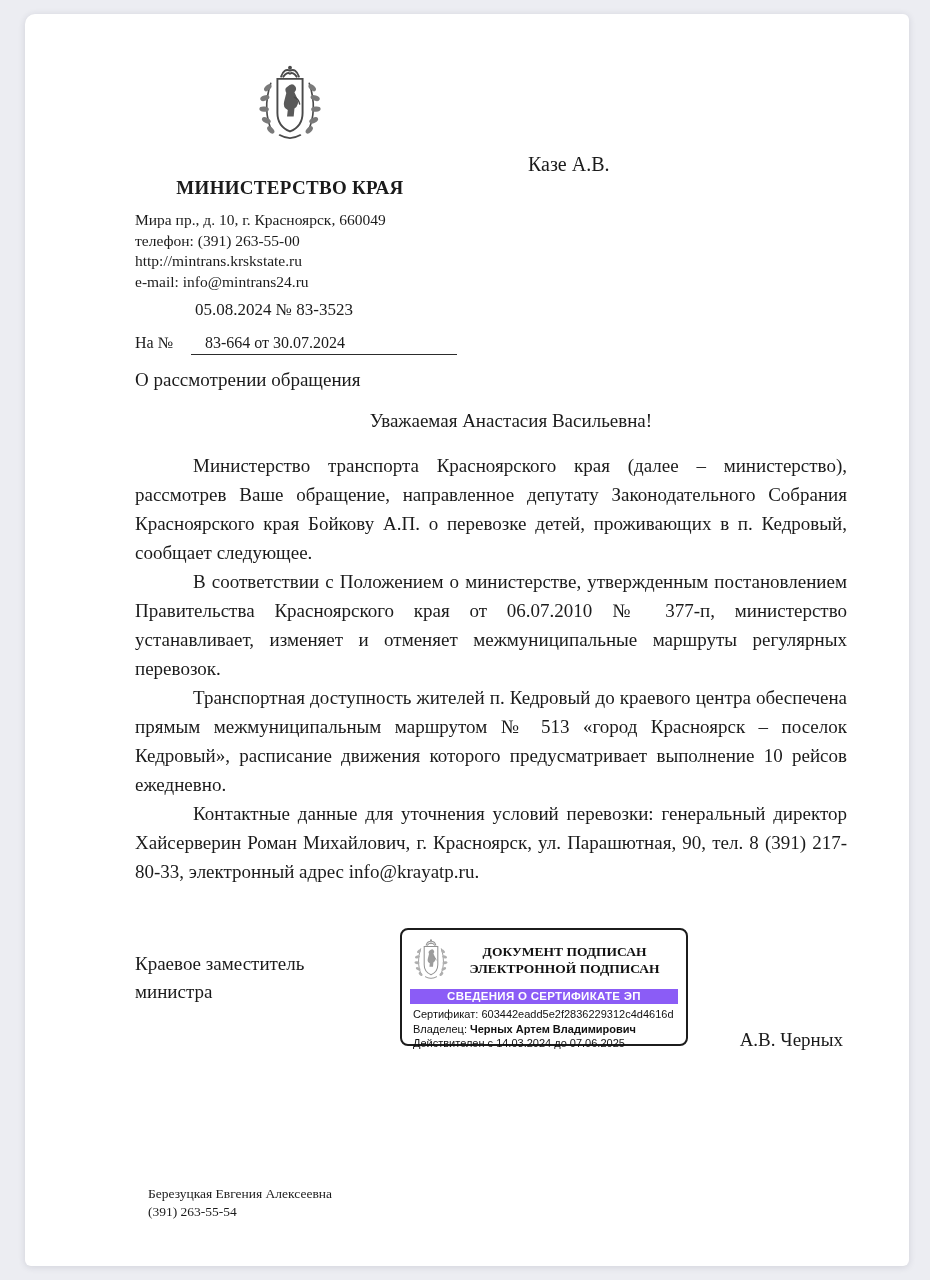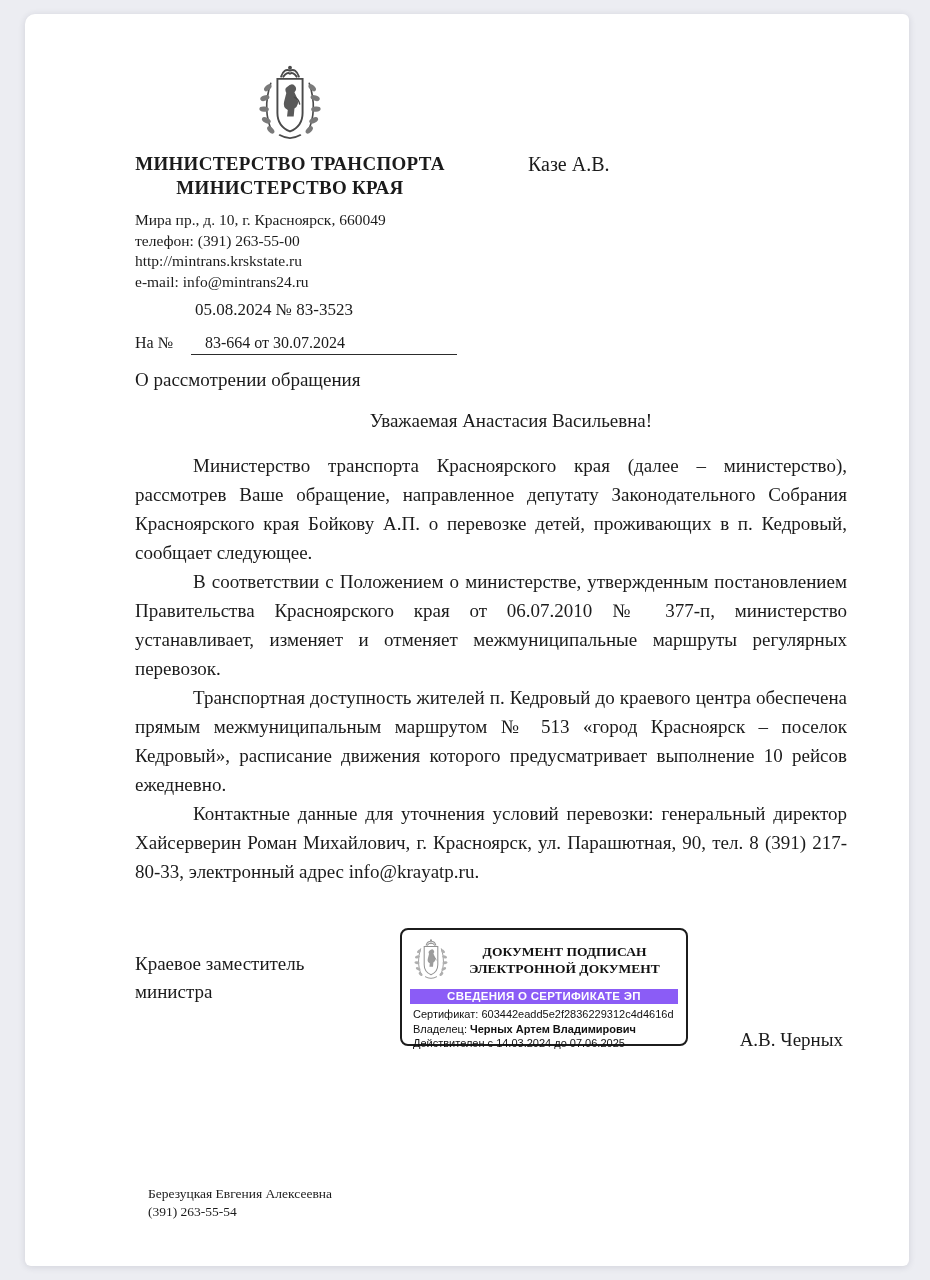--- a/index.html
+++ b/index.html
@@ -105,21 +105,21 @@
   </defs>
 </svg>
 
 <div class="page">
 
   <svg class="coat" viewBox="0 0 100 108">
     <use href="#coat"></use>
   </svg>
 
   <div class="ministry">
-    <span>МИНИСТЕРСТВО ТРАНСПОРТА</span><br>
+    <br>
     <span>МИНИСТЕРСТВО КРАЯ</span>
   </div>
 
   <div class="addressee">Казе А.В.</div>
 
   <div class="addr">
     <div>Мира пр., д. 10, г. Красноярск, 660049</div>
     <div>телефон: (391) 263-55-00</div>
     <div>http://mintrans.krskstate.ru</div>
     <div>e-mail: info@mintrans24.ru</div>
@@ -147,21 +147,21 @@
   </div>
   <div class="sig-name">А.В. Черных</div>
 
   <div class="stamp">
     <div class="stamp-top">
       <svg class="stamp-coat" viewBox="0 0 100 108">
         <use href="#coat" style="opacity:.8"></use>
       </svg>
       <div class="stamp-title">
         <span>ДОКУМЕНТ ПОДПИСАН</span><br>
-        <span>ЭЛЕКТРОННОЙ ДОКУМЕНТ</span>
+        <span>ЭЛЕКТРОННОЙ ПОДПИСАН</span>
       </div>
     </div>
     <div class="stamp-bar">СВЕДЕНИЯ О СЕРТИФИКАТЕ ЭП</div>
     <div class="stamp-lines">
       <div><span>Сертификат:</span>
         <span>603442eadd5e2f2836229312c4d4616d</span></div>
       <div><span>Владелец:</span>
         <b>Черных Артем Владимирович</b></div>
       <div>Действителен с 14.03.2024 до 07.06.2025</div>
     </div>

